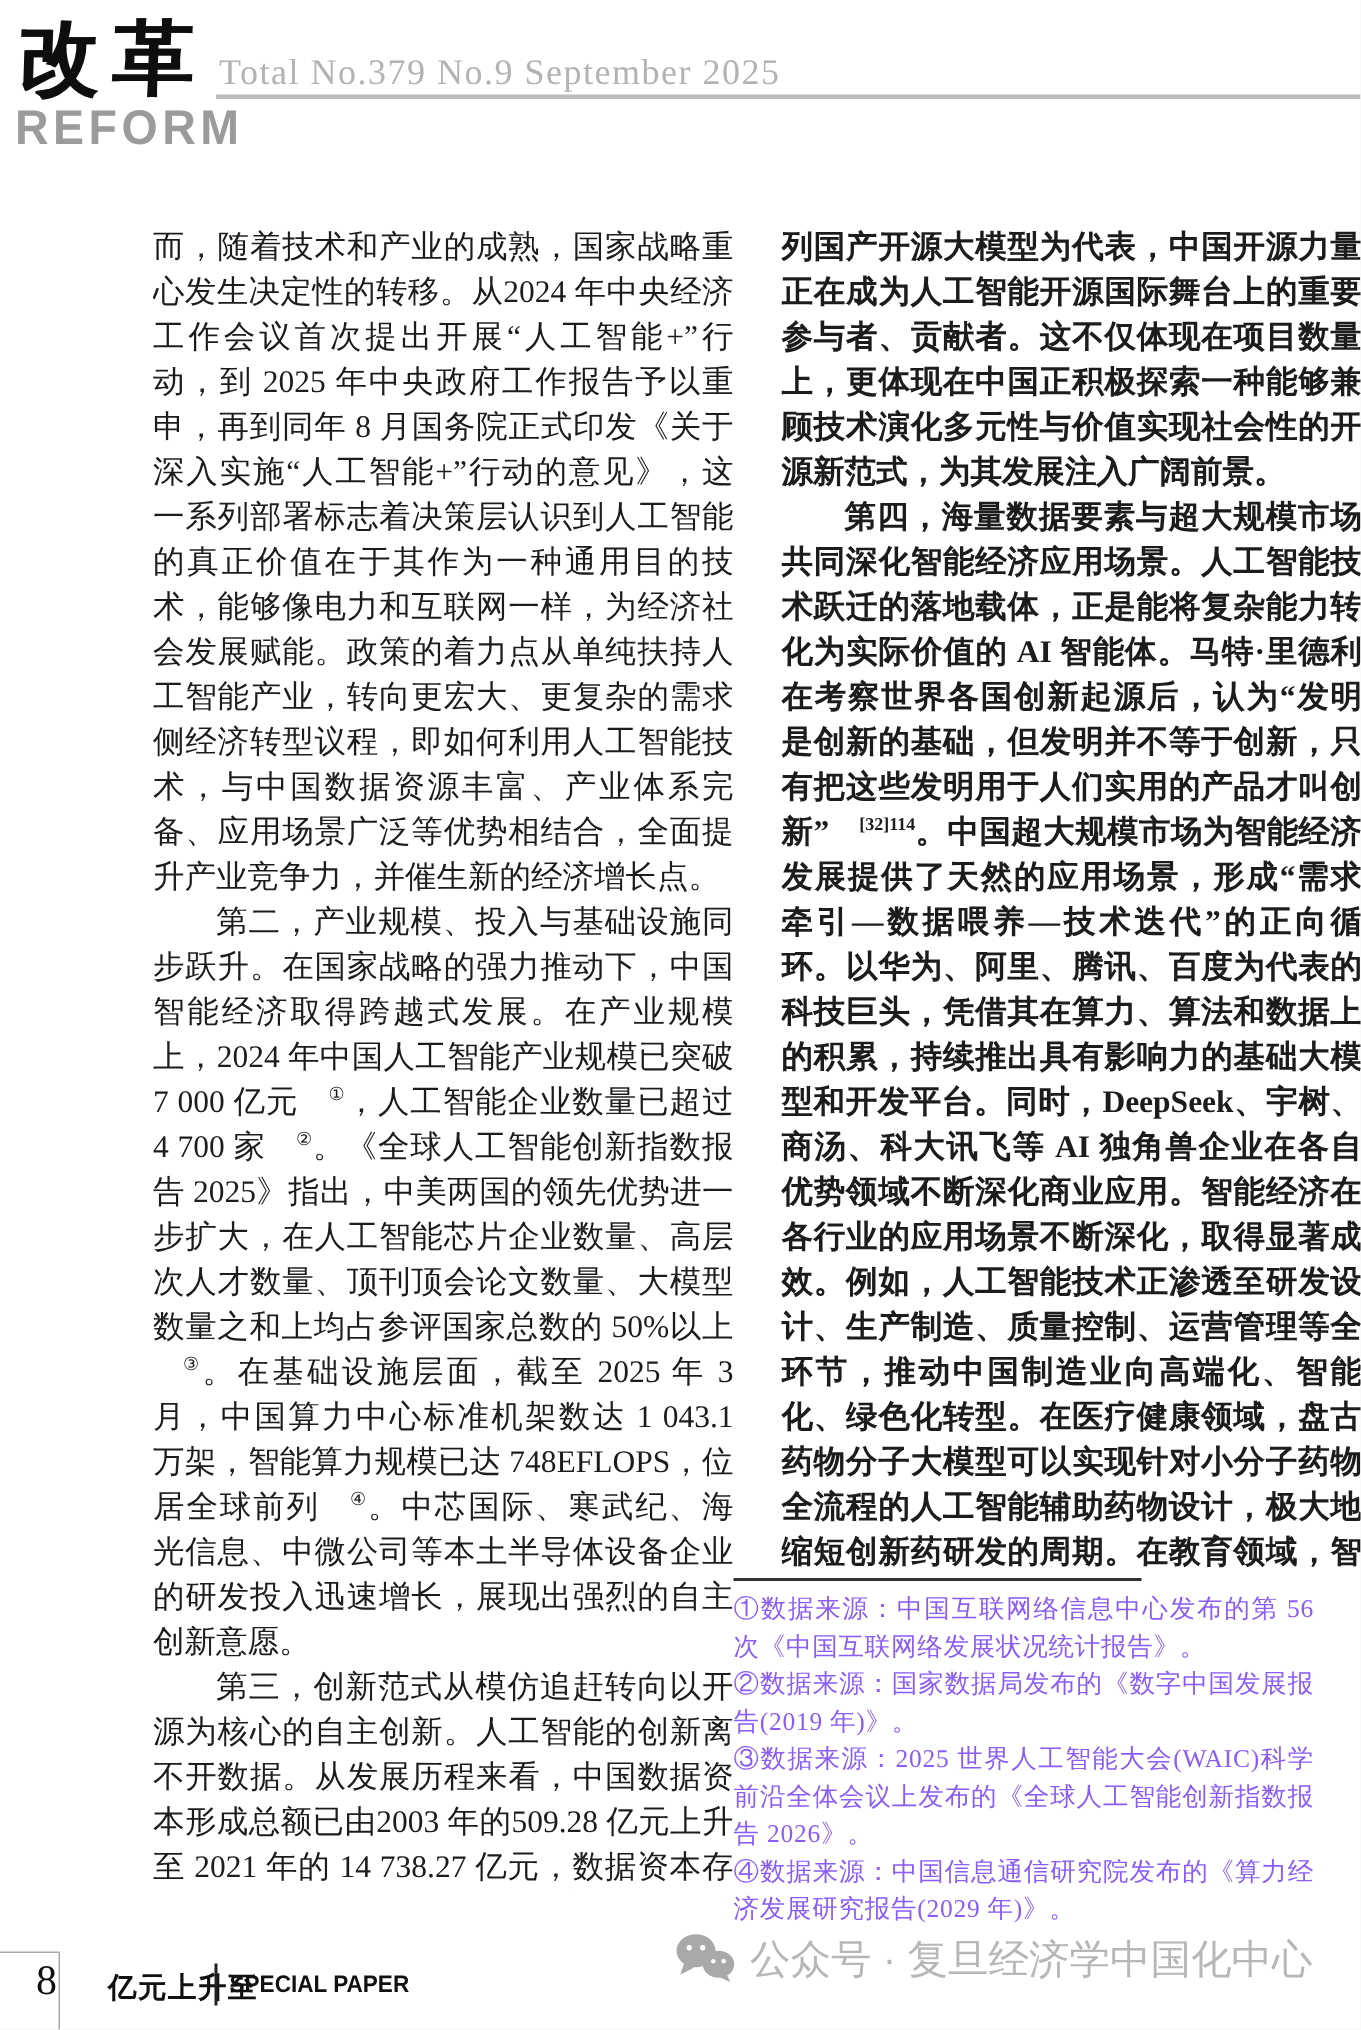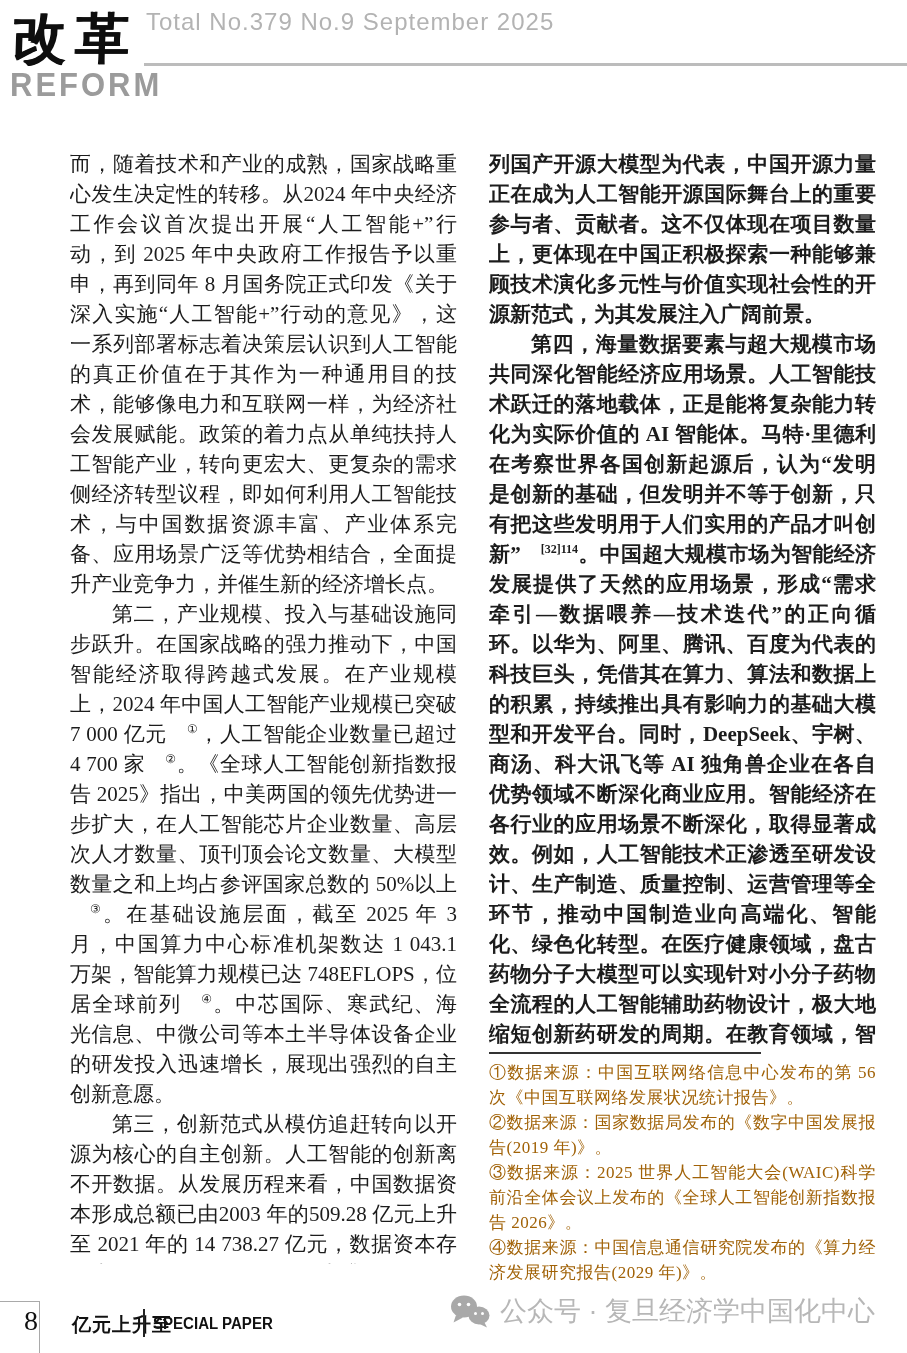--- a/index.html
+++ b/index.html
@@ -18,44 +18,45 @@
     text-shadow:1px 0 0 currentColor;
     white-space:nowrap;line-height:60px;
   }
   .logo-en{
     position:absolute;left:10px;top:70px;
     font-family:"Liberation Sans","DejaVu Sans",sans-serif;
     font-size:31px;font-weight:bold;color:#9b9b9b;
     letter-spacing:3px;line-height:30px;transform:scaleY(1.05);transform-origin:left top;
   }
   .issue{
-    position:absolute;left:146px;top:8px;
-    font-family:Liberation Sans, sans-serif;
+    position:absolute;left:146px;top:36px;
+    font-family:Liberation Serif, serif;
     font-size:24px;color:#b3b3b3;letter-spacing:1px;white-space:nowrap;
   }
   .hrule{
     position:absolute;left:144px;top:63px;width:763px;height:3px;background:#bcbcbc;
   }
   
   .col{
     position:absolute;width:387px;
     font-size:21px;line-height:30px;text-align:justify;
     overflow:hidden;
+    margin-left:32px;
   }
   .col-left{left:70px;top:149px;height:1115px;}
   .col-right{left:489px;top:149px;height:902px;font-weight:bold;}
   .para{margin:0;text-align:justify;}
   .para.indent{text-indent:2em;}
   sup.ref{font-size:12px;line-height:0;vertical-align:super;letter-spacing:0;padding-left:20px;}
   
   .footnotes{position:absolute;left:489px;top:1052px;width:387px;}
   .fn-rule{width:272px;height:0;border-top:2px solid #333;margin:0 0 6px 0;}
   .footnotes p{
     margin:0;font-size:17px;line-height:25px;text-align:justify;
-    letter-spacing:0.5px;color:#a16207;
+    letter-spacing:0.5px;color:#8b5cf6;
   }
   
   .corner-h{position:absolute;left:0;top:1301px;width:39px;height:1px;background:#a9a9a9;}
   .corner-v{position:absolute;left:39px;top:1301px;width:1px;height:52px;background:#a9a9a9;}
   .pageno{
     position:absolute;left:24px;top:1305px;font-size:28px;color:#111;
     font-family:"Liberation Serif",serif;
   }
   .sec-cn{
     position:absolute;left:72px;top:1312px;
@@ -64,21 +65,21 @@
   }
   .sec-divider{position:absolute;left:143px;top:1309px;width:2px;height:28px;background:#222;}
   .sec-en{
     position:absolute;left:153px;top:1315px;
     font-family:"Liberation Sans","DejaVu Sans",sans-serif;
     font-size:16px;font-weight:bold;color:#111;
     transform:scaleX(0.94);transform-origin:left top;white-space:nowrap;
   }
   .watermark{
     position:absolute;right:32px;top:1288px;height:46px;
-    display:flex;align-items:center;gap:10px;
+    display:flex;align-items:flex-start;gap:10px;
     font-family:"Liberation Sans","DejaVu Sans",sans-serif;
     font-size:27px;color:#b7b7b7;white-space:nowrap;
   }
   .watermark svg{flex:0 0 auto;}
 </style>
 </head>
 <body>
 
 <div class="page">
 

